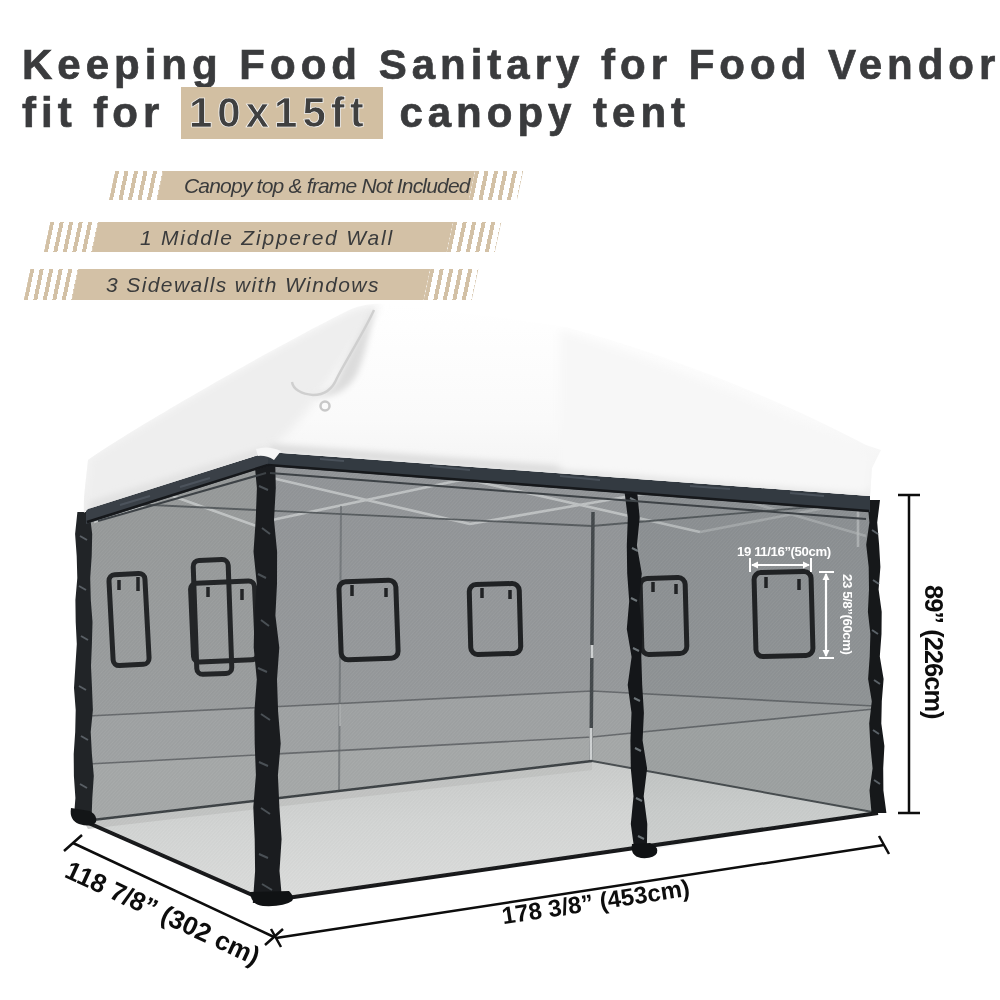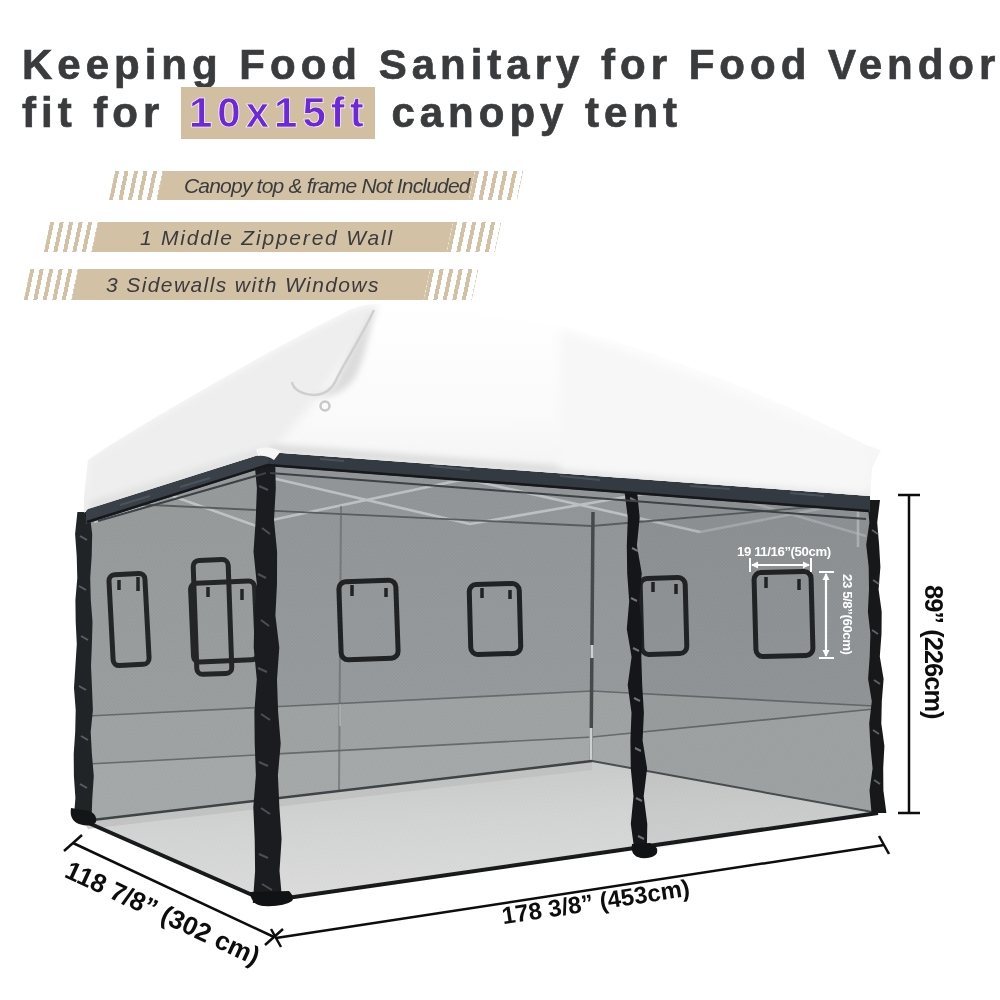--- a/index.html
+++ b/index.html
@@ -1,21 +1,21 @@
 <!DOCTYPE html>
 <html><head>
 <meta charset="utf-8">
 <style>
   html,body{margin:0;padding:0;background:#fff;}
   body{width:1000px;height:1000px;position:relative;overflow:hidden;
        font-family:"Liberation Sans", sans-serif;}
   .title{position:absolute;left:22px;top:41px;color:#3a3b3d;font-weight:bold;
          font-size:42px;letter-spacing:5px;line-height:48px;white-space:nowrap;
          -webkit-text-stroke:0.7px #3a3b3d;}
-  .hl{background:#d2bfa2;color:#6d28d9;padding:2px 6px 3px 8px;-webkit-text-stroke:0.7px #ffffff;}
+  .hl{background:#d2bfa2;color:#404040;padding:2px 14px 3px 8px;-webkit-text-stroke:0.7px #ffffff;}
   .banner{position:absolute;transform:skewX(-12deg);display:flex;}
   .bstripe{width:48px;
     background:repeating-linear-gradient(90deg,#d3c1a6 0 4px,#fff 4px 9.5px);}
   .bmid{background:#d3c1a6;display:flex;align-items:center;justify-content:center;}
   .btxt{transform:skewX(12deg);font-style:italic;color:#3a3b3c;font-size:21px;
         letter-spacing:0.5px;white-space:nowrap;padding-top:1px;}
 </style>
 </head>
 <body>
 

